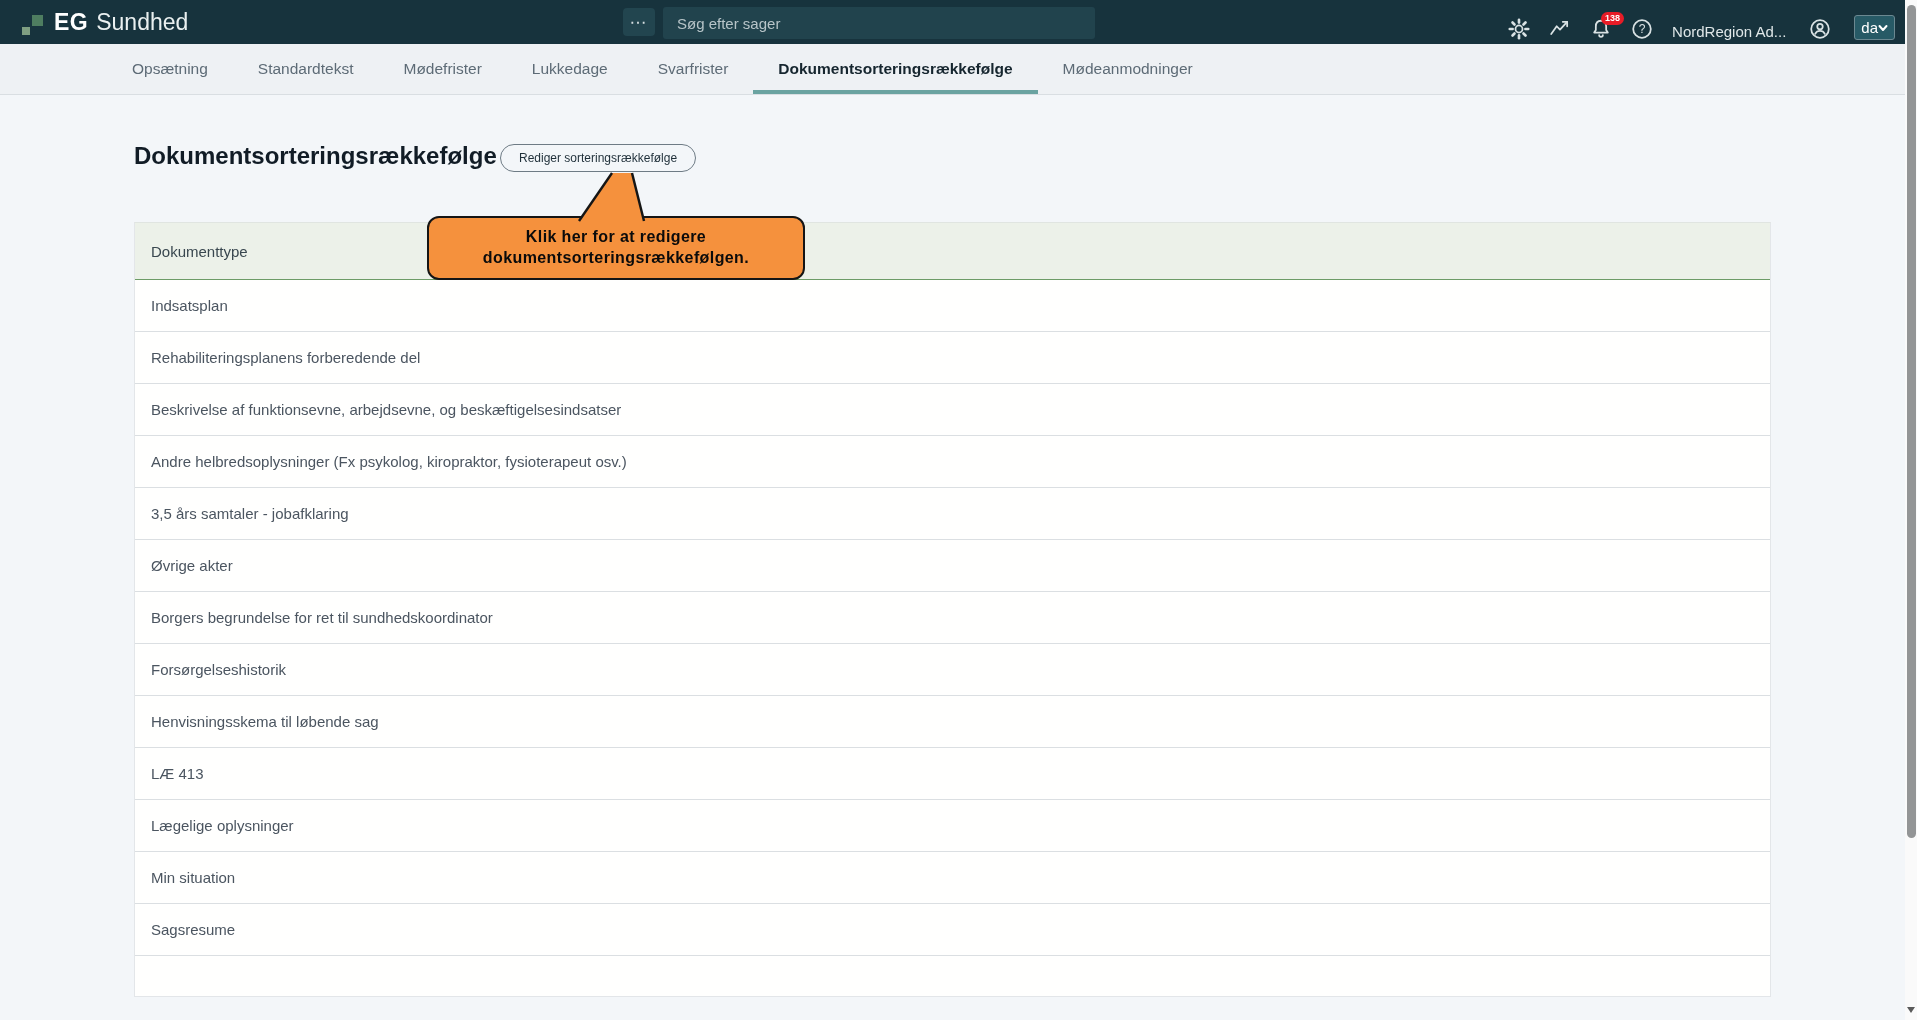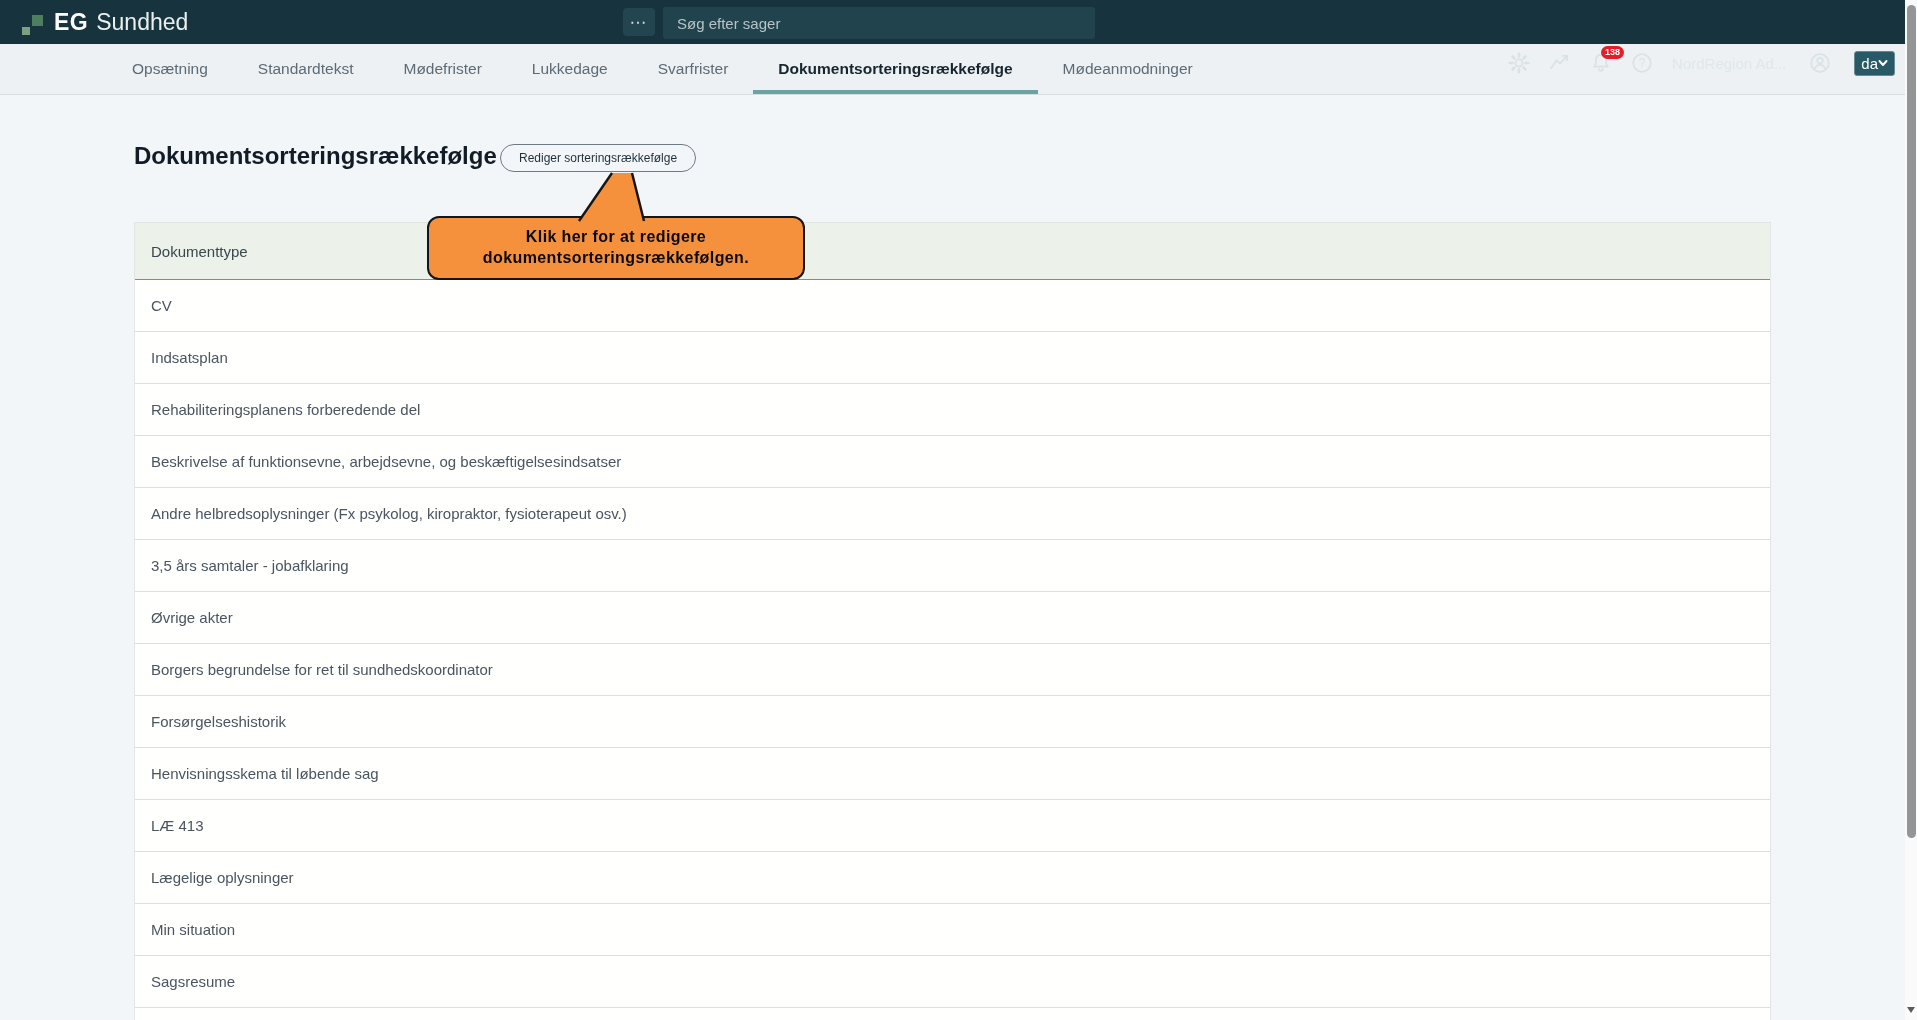--- a/index.html
+++ b/index.html
@@ -16,21 +16,21 @@
   .logo-product { color:#eaf0f0; font-weight:400; font-size:23px; margin-left:8px; }
 
   .ellipsis-btn { position:absolute; left:623px; top:8px; width:32px; height:28px;
     background:#22454f; border:none; border-radius:4px; color:#d5dee0; font-size:17px;
     display:flex; align-items:center; justify-content:center; letter-spacing:2px; cursor:pointer; }
   .search-input { position:absolute; left:663px; top:7px; width:432px; height:30px;
     background:#21434d; border:none; border-radius:3px; padding:16px 14px; font-size:15px;
     color:#d6dee0; font-family:"Liberation Sans", sans-serif; outline:none; }
   .search-input::placeholder { color:#b7c4c8; opacity:1; }
 
-  .topbar-right { position:absolute; right:22px; top:0; height:40px; display:flex; align-items:center; gap:19px;margin-top:43px; }
+  .topbar-right { position:absolute; right:22px; top:0; height:40px; display:flex; align-items:flex-end; gap:19px; }
   .icon-btn { position:relative; width:22px; height:22px; display:flex; align-items:center;
     justify-content:center; cursor:pointer; background:none; border:none; }
   .icon-btn svg { stroke:#d9e2e4; fill:none; stroke-width:1.6; stroke-linecap:round; stroke-linejoin:round; }
   .badge { position:absolute; top:-6px; left:11px; background:#e81c27; color:#fff;
     font-size:9px; font-weight:700; padding:2px 4px; border-radius:8px; line-height:1; }
   .account-name { color:#dfe7e8; font-size:15px; white-space:nowrap; }
   .lang-box { display:flex; align-items:center; gap:0; background:#275a66; border:1px solid #6b8891;
     border-radius:3px; padding:3px 6px; color:#ffffff; font-size:15px; cursor:pointer; margin-left:4px; }
   .lang-box svg { stroke:#ffffff; fill:none; stroke-width:2; stroke-linecap:round; stroke-linejoin:round; }
 
@@ -157,21 +157,20 @@
     <line x1="5" y1="49" x2="38" y2="1" stroke="#151515" stroke-width="2.4"></line>
     <line x1="70" y1="49" x2="58" y2="1" stroke="#151515" stroke-width="2.4"></line>
   </svg>
   <span>Klik her for at redigere</span>
   <span>dokumentsorteringsrækkefølgen.</span>
 </div>
 
 <div class="doc-table">
   <div class="doc-table-header">Dokumenttype</div>
   <div>
-      <div class="doc-row">CV</div>
       <div class="doc-row">Indsatsplan</div>
       <div class="doc-row">Rehabiliteringsplanens forberedende del</div>
       <div class="doc-row">Beskrivelse af funktionsevne, arbejdsevne, og beskæftigelsesindsatser</div>
       <div class="doc-row">Andre helbredsoplysninger (Fx psykolog, kiropraktor, fysioterapeut osv.)</div>
       <div class="doc-row">3,5 års samtaler - jobafklaring</div>
       <div class="doc-row">Øvrige akter</div>
       <div class="doc-row">Borgers begrundelse for ret til sundhedskoordinator</div>
       <div class="doc-row">Forsørgelseshistorik</div>
       <div class="doc-row">Henvisningsskema til løbende sag</div>
       <div class="doc-row">LÆ 413</div>

